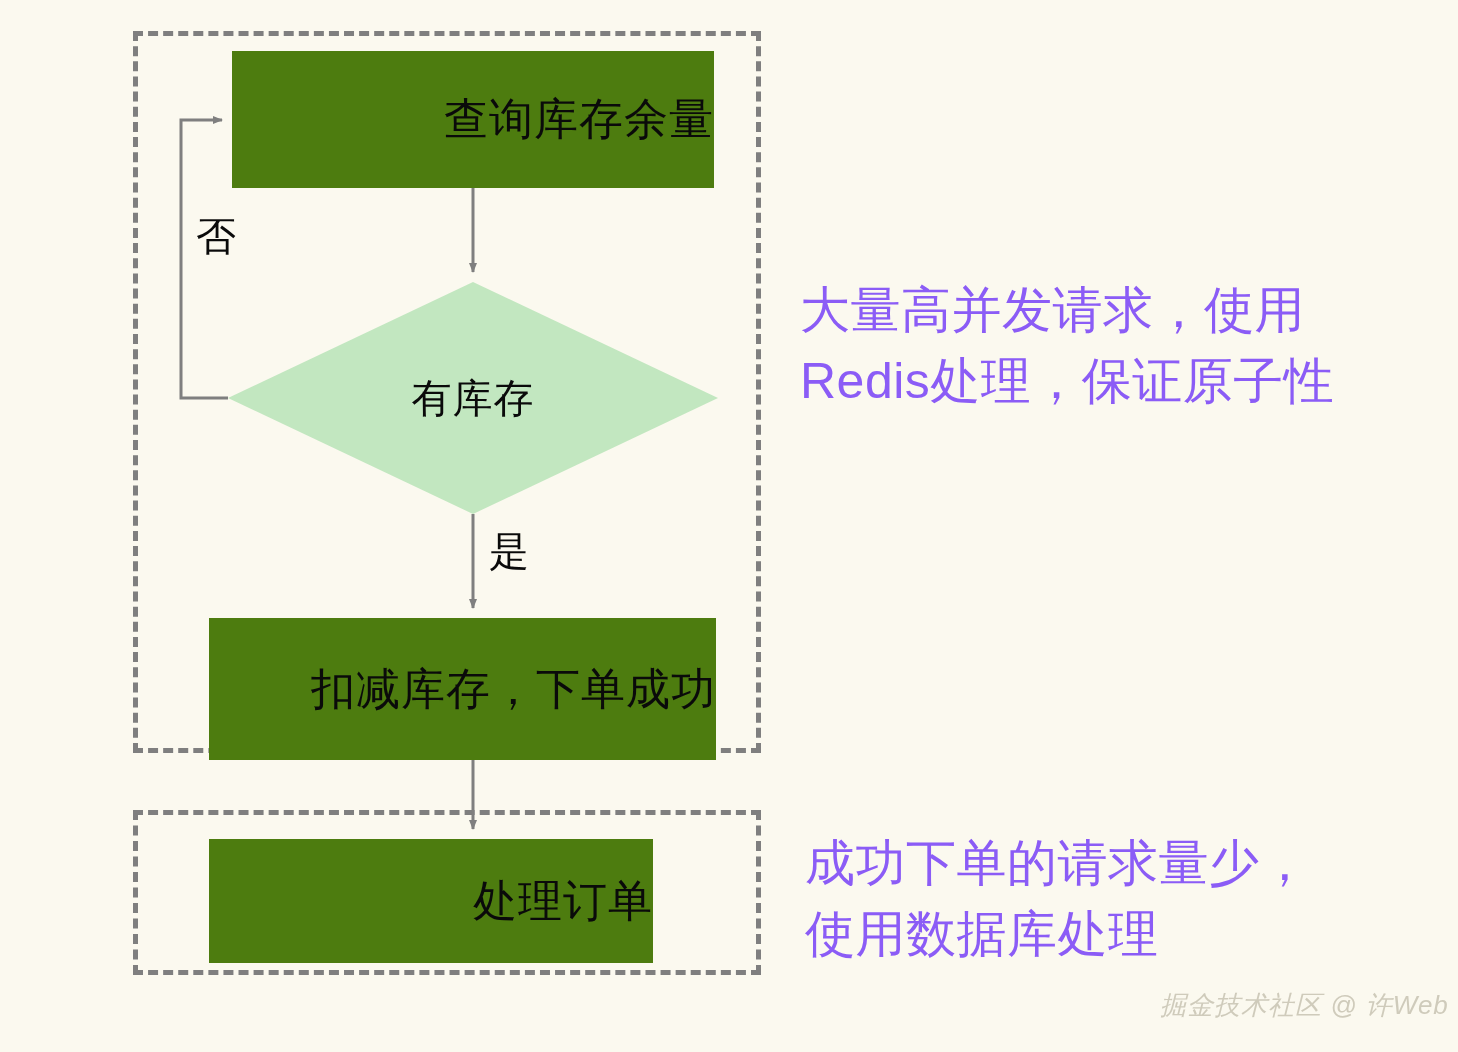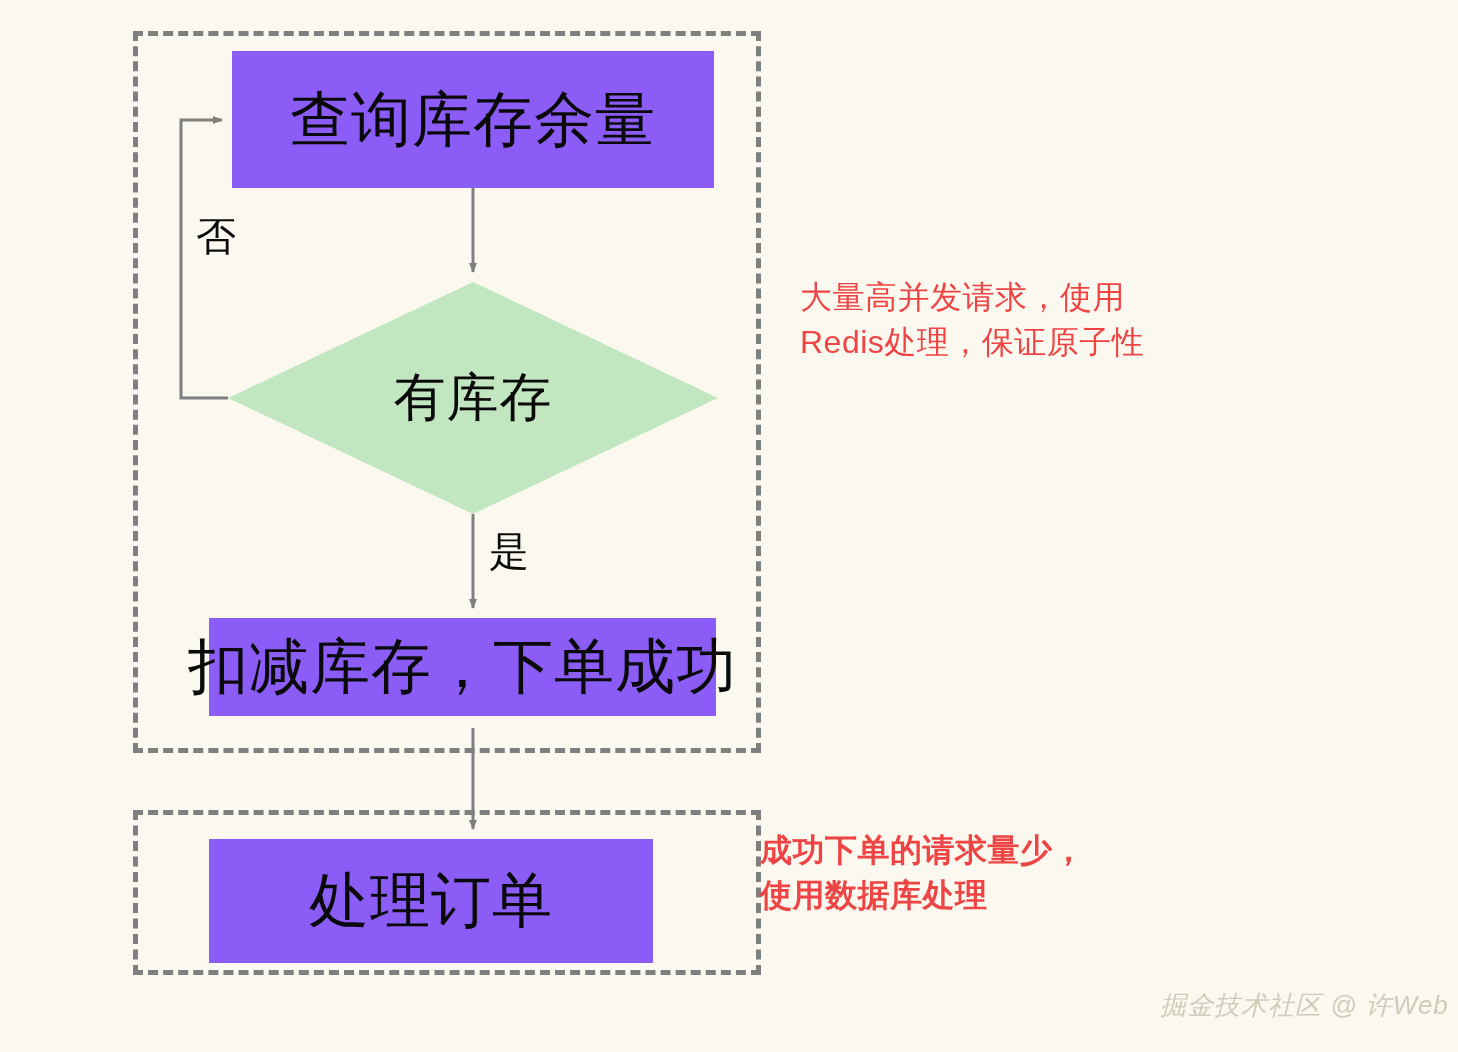--- a/index.html
+++ b/index.html
@@ -35,42 +35,42 @@
   }
   #group-db {
     left: 133px;
     top: 810px;
     width: 628px;
     height: 165px;
   }
   
   .node-box {
     position: absolute;
-    background: #8b5cf6;
+    background: #4d7c0f;
     display: flex;
     align-items: center;
-    justify-content: center;
+    justify-content: flex-end;
     box-sizing: border-box;
     color: #0a0a0a;
-    font-size: 60px;
+    font-size: 44px;
     letter-spacing: 1px;
     line-height: 1.2;
     white-space: nowrap;
   }
   #node-query {
     left: 232px;
     top: 51px;
     width: 482px;
     height: 137px;
   }
   #node-deduct {
     left: 209px;
     top: 618px;
     width: 507px;
-    height: 98px;
+    height: 142px;
   }
   #node-order {
     left: 209px;
     top: 839px;
     width: 444px;
     height: 124px;
   }
   
   #node-decision {
     position: absolute;
@@ -85,21 +85,21 @@
     background: #c2e7c0;
     clip-path: polygon(50% 0%, 100% 50%, 50% 100%, 0% 50%);
   }
   #node-decision .diamond-label {
     position: absolute;
     inset: 0;
     display: flex;
     align-items: center;
     justify-content: center;
     color: #0a0a0a;
-    font-size: 52px;
+    font-size: 40px;
     letter-spacing: 1px;
     white-space: nowrap;
   }
   
   #connectors {
     position: absolute;
     left: 0;
     top: 0;
     width: 1458px;
     height: 1052px;
@@ -117,36 +117,35 @@
     left: 196px;
     top: 216px;
   }
   #label-yes {
     left: 489px;
     top: 531px;
   }
   
   .annotation {
     position: absolute;
-    color: #ef4444;
-    font-size: 32px;
+    color: #8b5cf6;
+    font-size: 50px;
     line-height: 1.42;
     white-space: pre-line;
     letter-spacing: 0.5px;
   }
   #annotation-redis {
     left: 800px;
     top: 275px;
     width: 560px;
   }
   #annotation-db {
-    left: 760px;
+    left: 805px;
     top: 828px;
     width: 560px;
-    font-weight: bold;
   }
   
   #watermark {
     position: absolute;
     left: 1160px;
     top: 988px;
     color: #cfcbbb;
     font-size: 26px;
     letter-spacing: 1px;
     white-space: nowrap;

